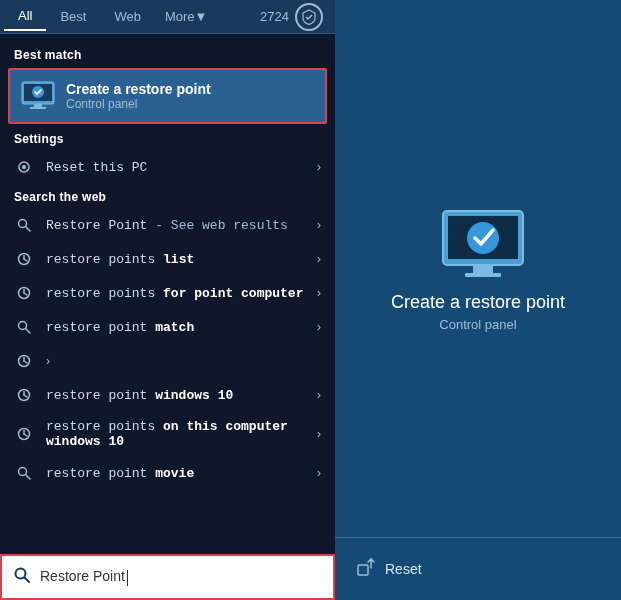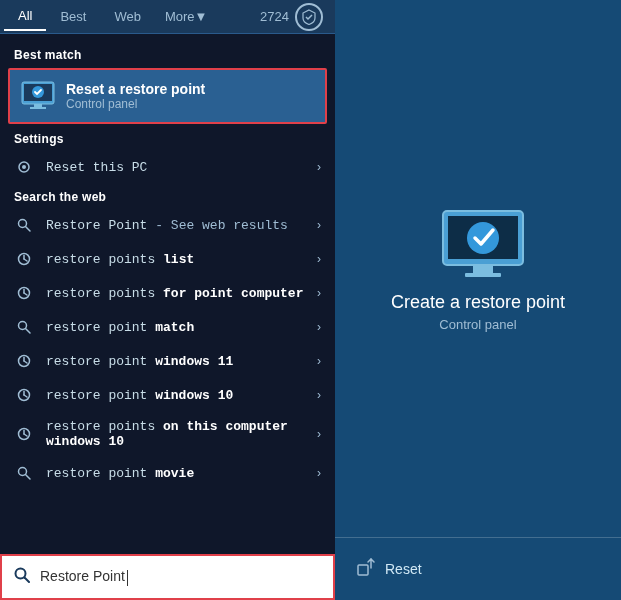--- a/index.html
+++ b/index.html
@@ -290,21 +290,21 @@
           <rect x="4" y="4" width="28" height="17" fill="#1a3a5c"></rect>
           <rect x="14" y="24" width="8" height="3" fill="#7bbde0"></rect>
           <rect x="10" y="27" width="16" height="2" fill="#7bbde0"></rect>
 
           <circle cx="18" cy="12" r="6" fill="#3498db"></circle>
           <polyline points="15,12 17,14 21,10" fill="none" stroke="#fff" stroke-width="1.8" stroke-linecap="round"></polyline>
         </svg>
       </div>
       <div class="best-match-text">
         <div class="title">
-          <span>Reset a </span><span class="bold">restore point</span>
+          <span>Create a </span><span class="bold">restore point</span>
         </div>
         <div class="subtitle">Control panel</div>
       </div>
     </div>
 
     <div class="section-label">Settings</div>
     <div class="list-item">
       <div class="item-icon">
         <svg width="16" height="16" viewBox="0 0 16 16">
           <circle cx="8" cy="8" r="5" fill="none" stroke="#a0bdd4" stroke-width="1.5"></circle>
@@ -371,23 +371,20 @@
       <div class="chevron">›</div>
     </div>
 
     <div class="list-item">
       <div class="item-icon">
         <svg width="14" height="14" viewBox="0 0 14 14">
           <circle cx="7" cy="7" r="5.5" fill="none" stroke="#a0bdd4" stroke-width="1.5"></circle>
           <line x1="7" y1="3.5" x2="7" y2="7" stroke="#a0bdd4" stroke-width="1.5" stroke-linecap="round"></line>
           <line x1="7" y1="7" x2="10" y2="9" stroke="#a0bdd4" stroke-width="1.5" stroke-linecap="round"></line>
         </svg>
-      </div>
-      <div class="item-text">
-        restore point <span class="bold">windows 11</span>
       </div>
       <div class="chevron">›</div>
     </div>
 
     <div class="list-item">
       <div class="item-icon">
         <svg width="14" height="14" viewBox="0 0 14 14">
           <circle cx="7" cy="7" r="5.5" fill="none" stroke="#a0bdd4" stroke-width="1.5"></circle>
           <line x1="7" y1="3.5" x2="7" y2="7" stroke="#a0bdd4" stroke-width="1.5" stroke-linecap="round"></line>
           <line x1="7" y1="7" x2="10" y2="9" stroke="#a0bdd4" stroke-width="1.5" stroke-linecap="round"></line>

